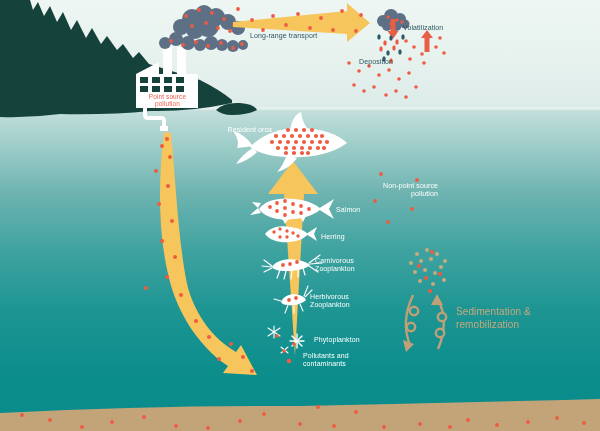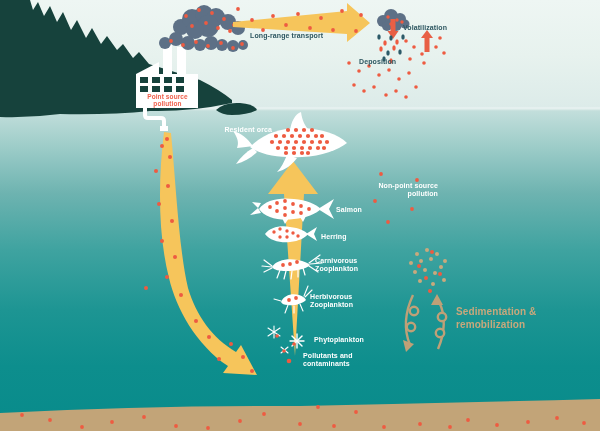--- a/index.html
+++ b/index.html
@@ -13,21 +13,21 @@
       #c2dedb 25.8%,
       #a6d1cd 32%,
       #6db3b0 45%,
       #3fa3a0 58%,
       #1d9593 72%,
       #0d8e8d 85%,
       #088b8b 100%);
   }
   .stage svg{position:absolute;left:0;top:0;}
   .lbl{
-    position:absolute;font-weight:700;font-size:7px;line-height:1.12;
+    position:absolute;font-weight:400;font-size:7px;line-height:1.12;
     letter-spacing:0.1px;
   }
   .lbl.dark{color:#2d5660;}
   .lbl.white{color:#ffffff;}
   .lbl.red{color:#ef604c;font-size:6.5px;text-align:center;}
   .lbl.tan{color:#c8a87c;font-size:10px;line-height:1.25;}
   .nowrap{white-space:nowrap;}
   .right{text-align:right;}
 </style>
 </head>

